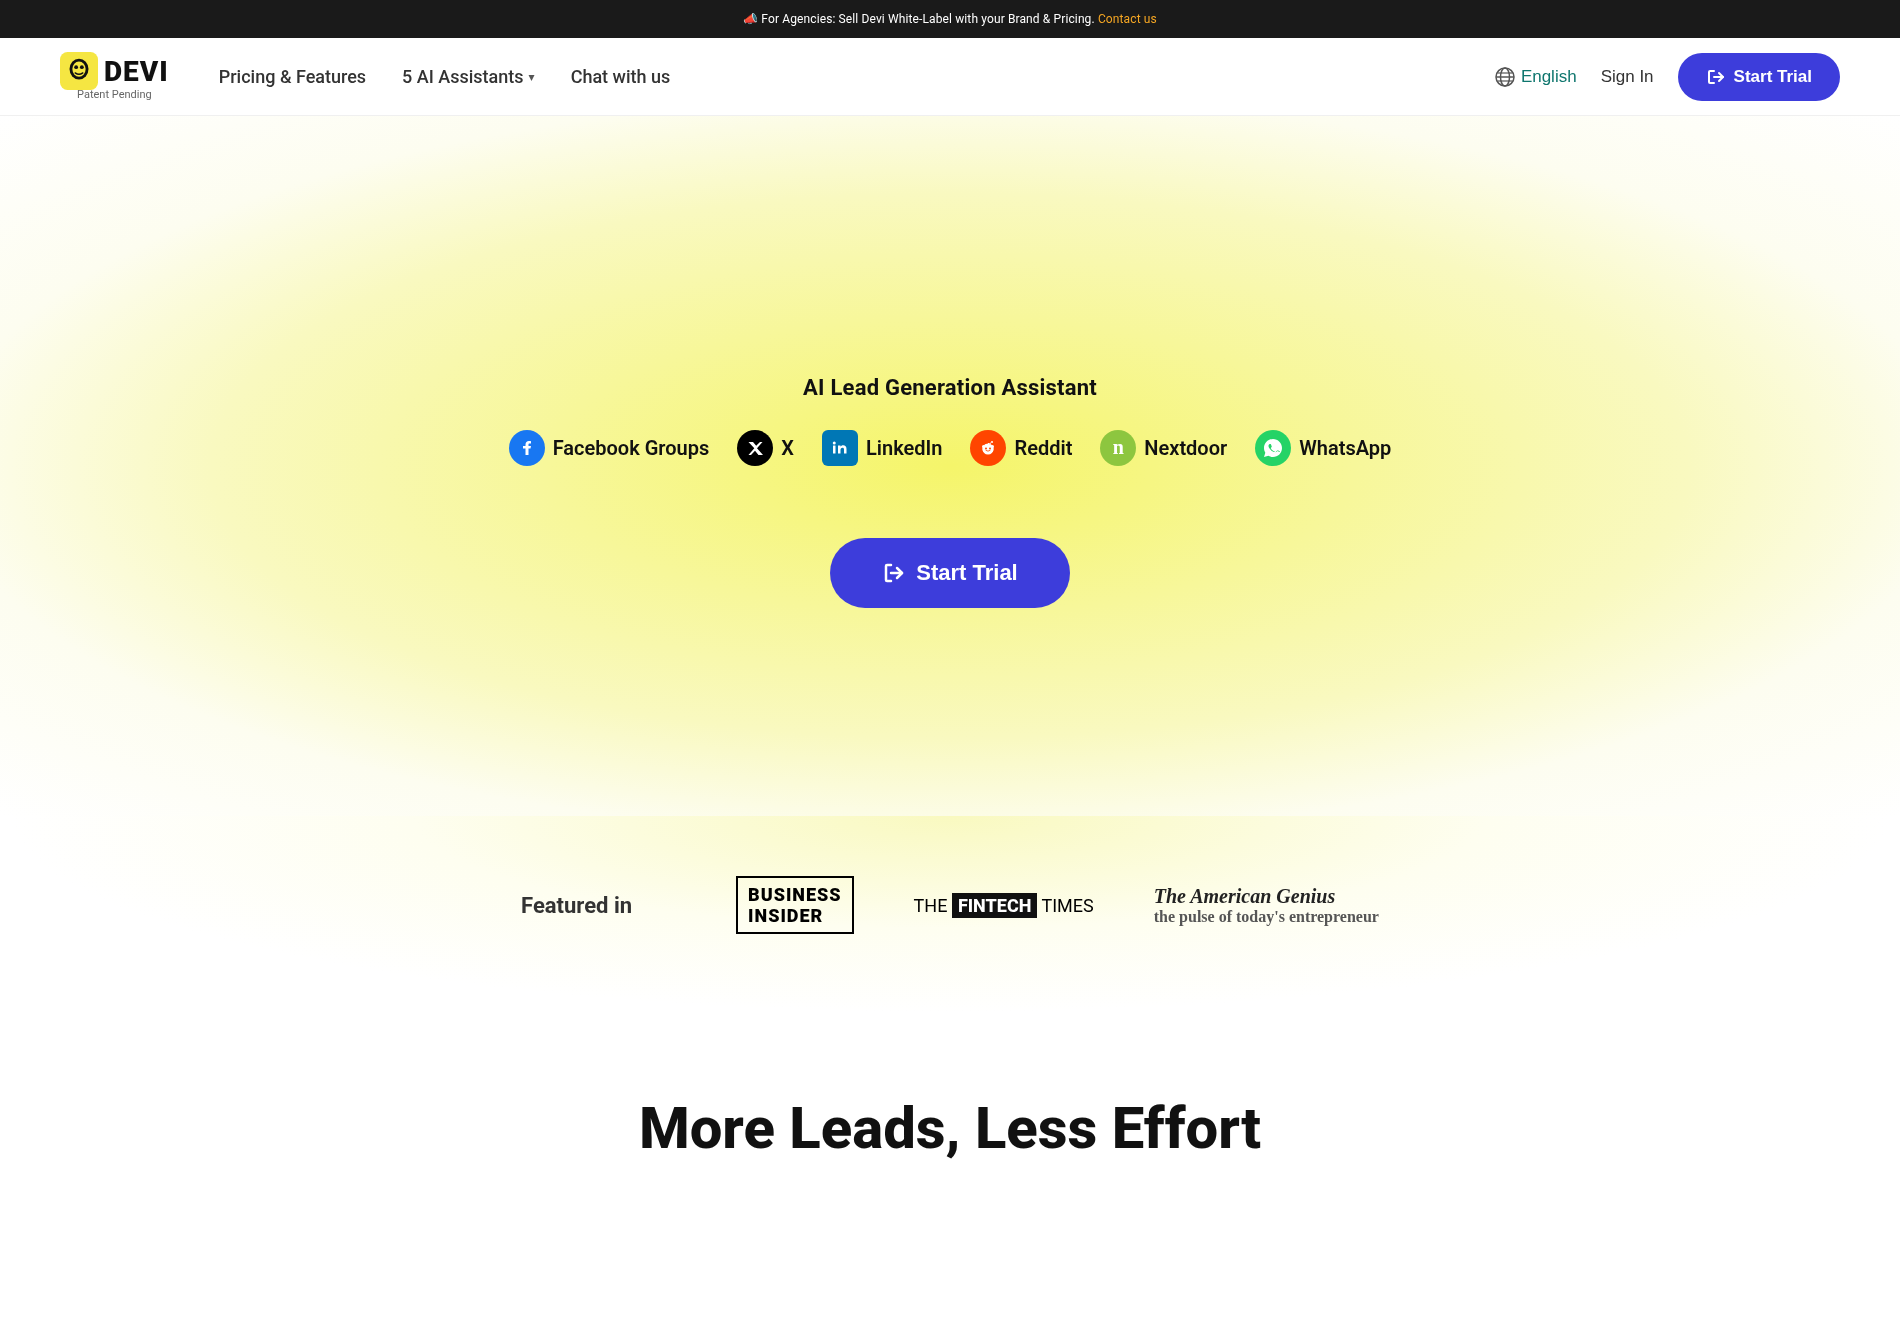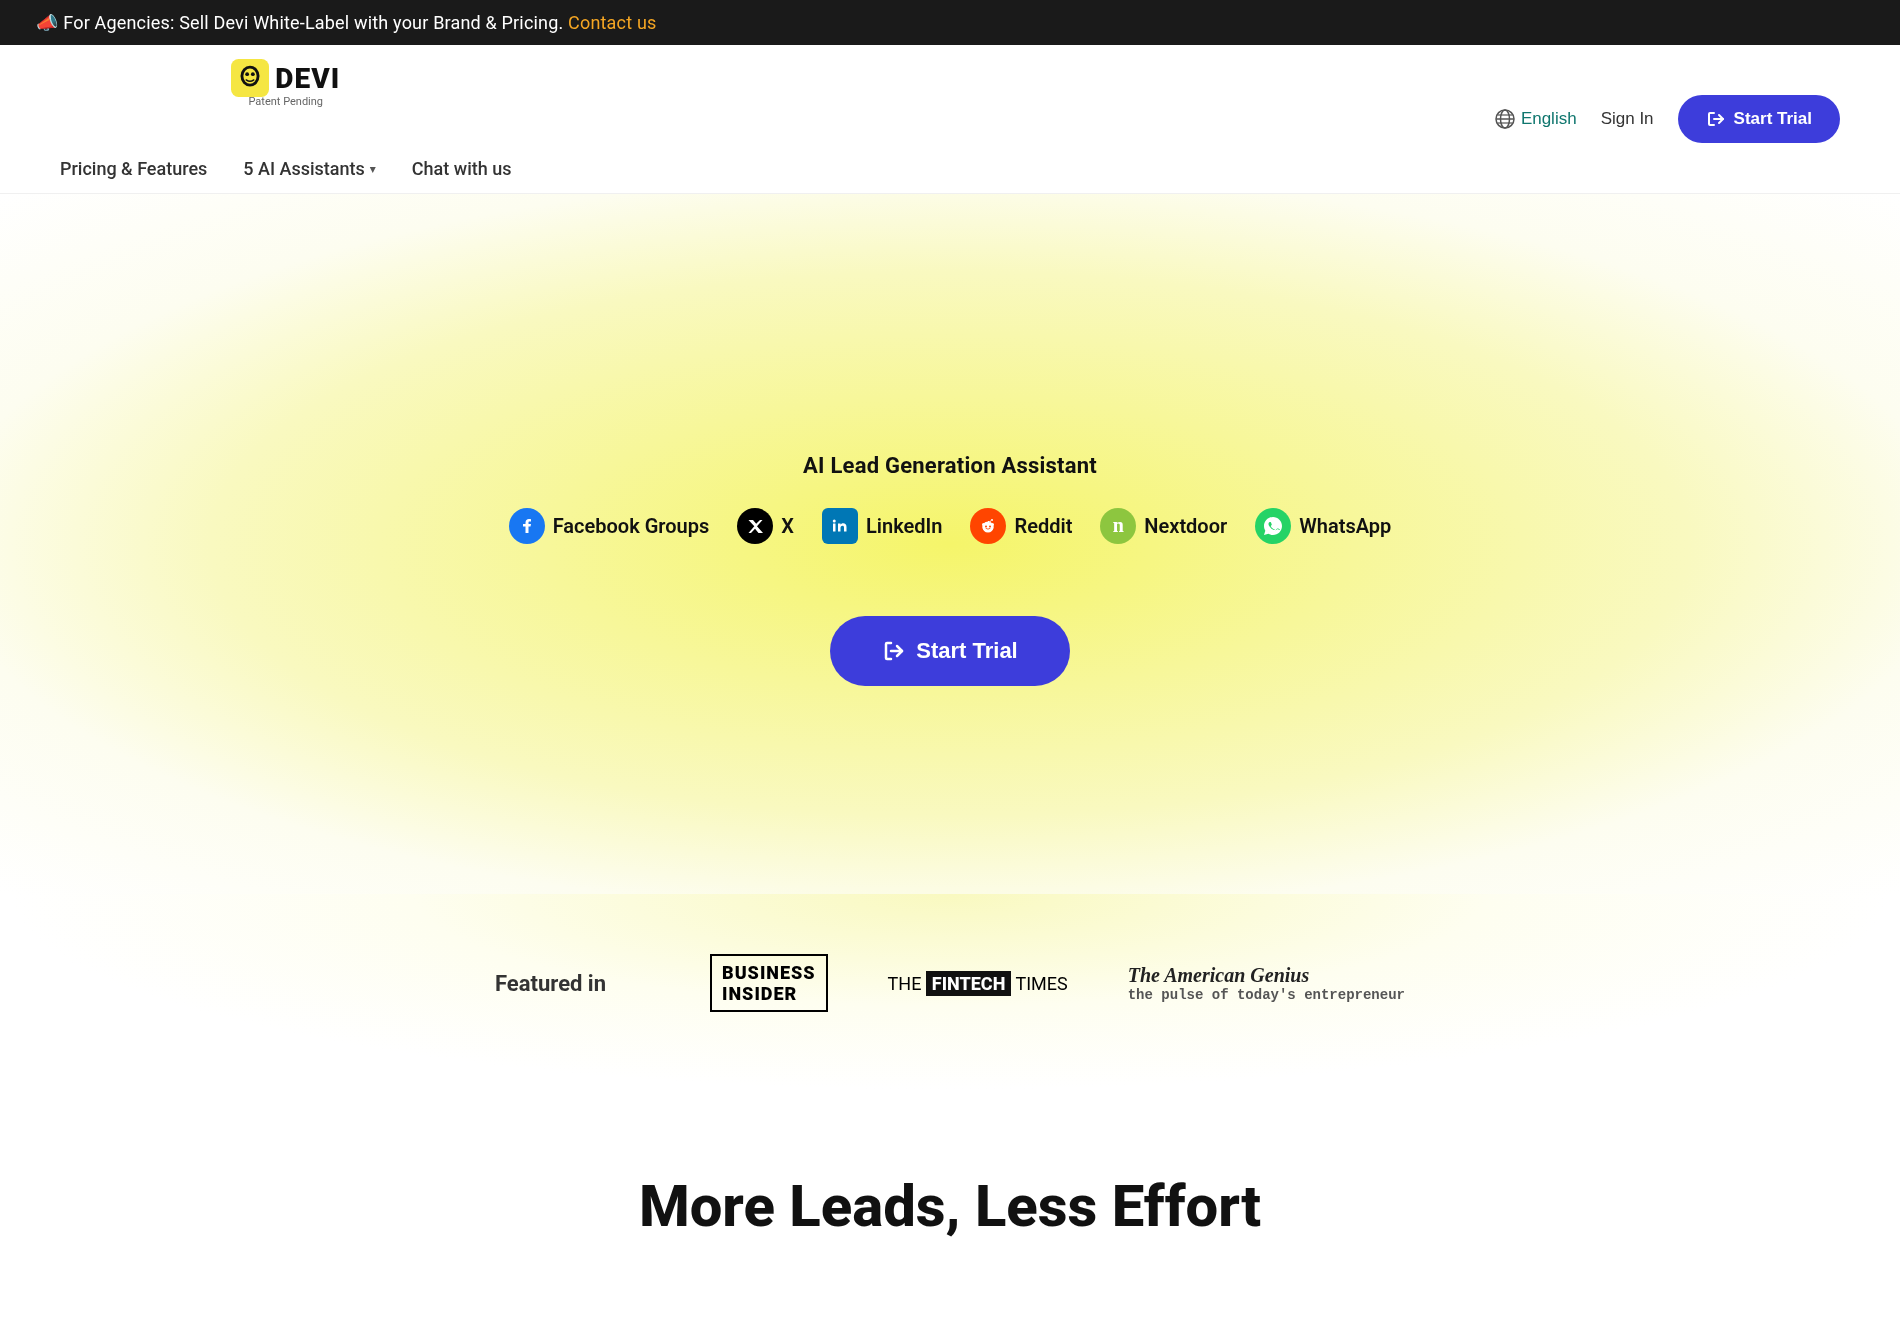--- a/index.html
+++ b/index.html
@@ -12,23 +12,23 @@
       font-family: -apple-system, BlinkMacSystemFont, 'Segoe UI', Roboto, sans-serif;
       background: #fff;
       width: 1900px;
       overflow-x: hidden;
     }
 
     
     .top-banner {
       background: #1a1a1a;
       color: #fff;
-      text-align: left;
+      text-align: center;
       padding: 12px 36px;
-      font-size: 18px;
+      font-size: 12px;
       letter-spacing: 0.01em;
     }
 
     .top-banner .contact-link {
       color: #f5a623;
       text-decoration: none;
       cursor: pointer;
     }
 
     
@@ -38,21 +38,20 @@
       justify-content: space-between;
       padding: 14px 60px;
       background: #fff;
       border-bottom: 1px solid #f0f0f0;
     }
 
     .navbar-left {
       display: flex;
       align-items: center;
       gap: 50px;
-      flex-direction: column;
     }
 
     .logo-area {
       display: flex;
       flex-direction: column;
       align-items: center;
     }
 
     .logo-text {
       display: flex;
@@ -302,26 +301,25 @@
 
     .american-genius-logo {
       font-family: Georgia, serif;
       font-size: 20px;
       font-style: italic;
       color: #222;
       font-weight: 700;
     }
 
     .american-genius-sub {
-      font-size: 14px;
+      font-size: 16px;
       color: #555;
       font-style: normal;
       display: block;
       text-align: left;
-      font-family: Liberation Mono, monospace;
     }
 
     
     .more-leads {
       padding: 80px 60px 40px;
       text-align: center;
       background: #fff;
     }
 
     .more-leads-title {

